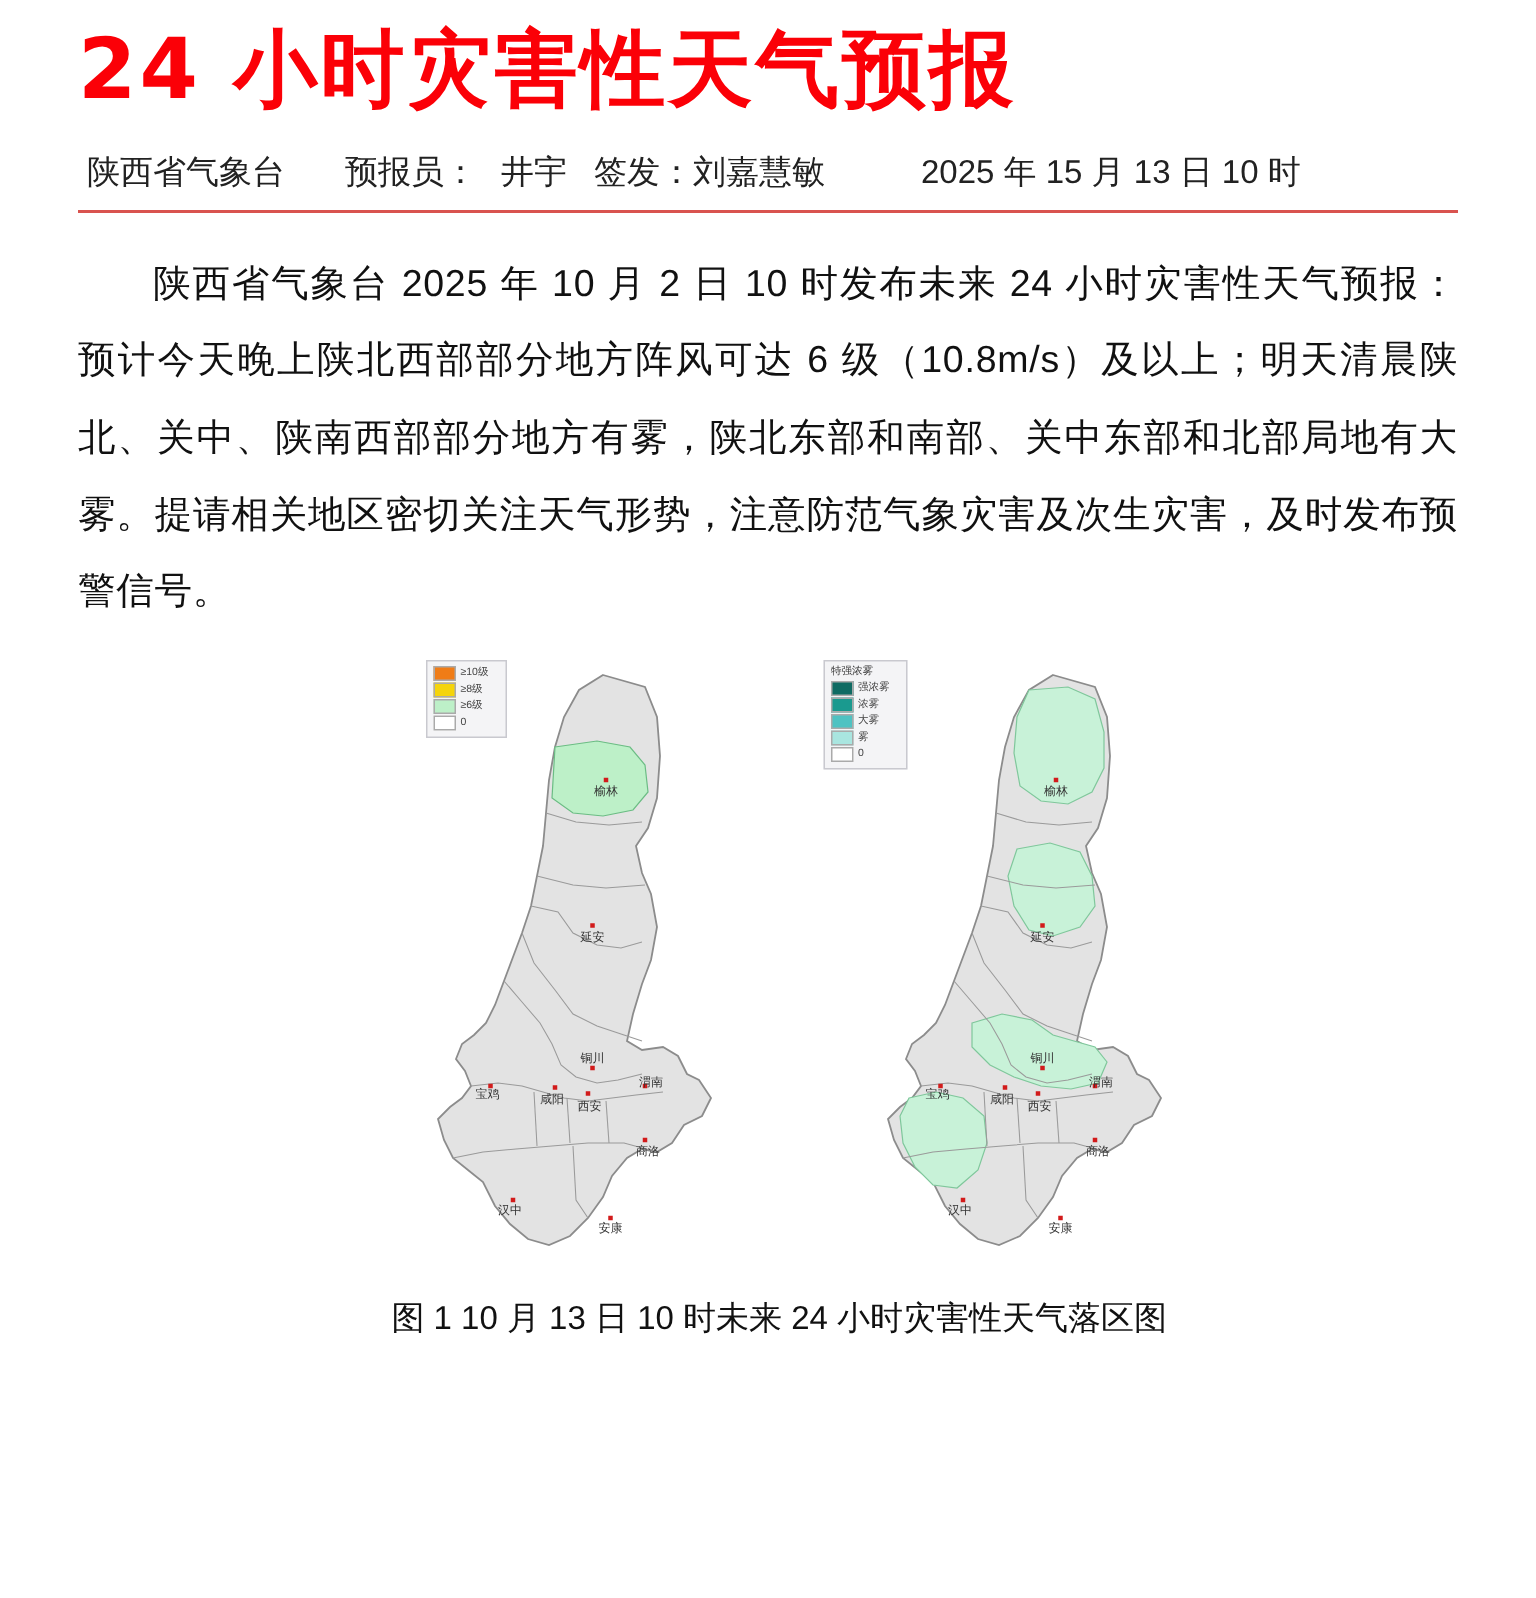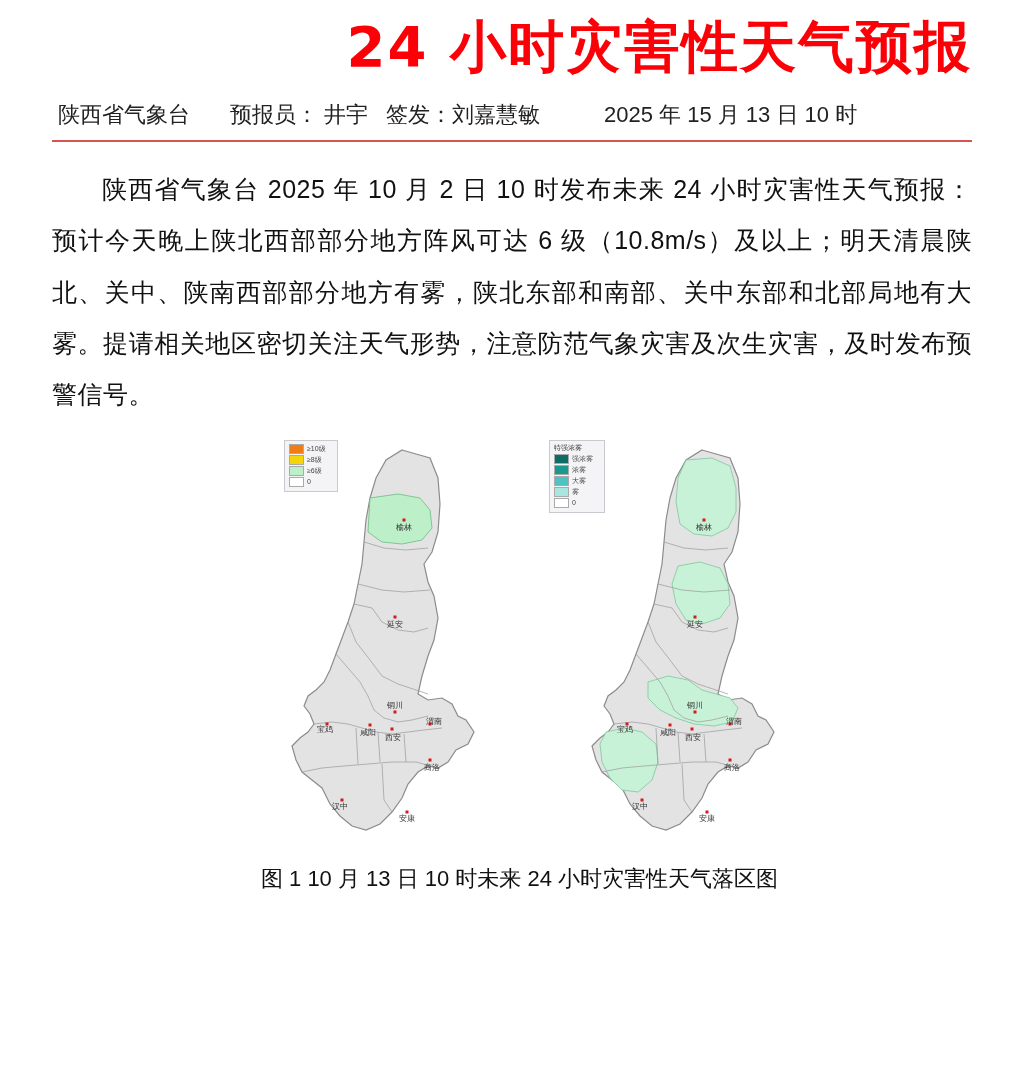--- a/index.html
+++ b/index.html
@@ -13,41 +13,41 @@
     overflow:hidden;
   }
   .page{
     width:1024px;
     height:1065px;
     position:relative;
     box-sizing:border-box;
     padding:0 52px;
   }
   .title{
-    text-align:right;
+    text-align:left;
     color:#fb0007;
     font-size:56px;
     font-weight:bold;
     letter-spacing:2px;
     margin:12px 0 18px 0;
     line-height:1.25;
     font-family:"DejaVu Sans","Liberation Sans",sans-serif;
   }
   .meta-row{
     display:flex;
     align-items:baseline;
     font-size:22px;
     color:#222;
     padding:0 6px 10px 6px;
     border-bottom:2px solid #d9534f;
     white-space:nowrap;
   }
   .meta-row span{display:inline-block;}
   .meta-office{margin-right:40px;}
-  .meta-forecaster-label{margin-right:6px;}
+  .meta-forecaster-label{margin-right:16px;}
   .meta-forecaster{margin-right:18px;}
   .meta-signer{margin-right:64px;}
   .meta-date{}
   .body-text{
     margin-top:22px;
     font-size:25px;
     line-height:2.05;
     text-align:justify;
     text-justify:inter-ideograph;
     color:#111;

